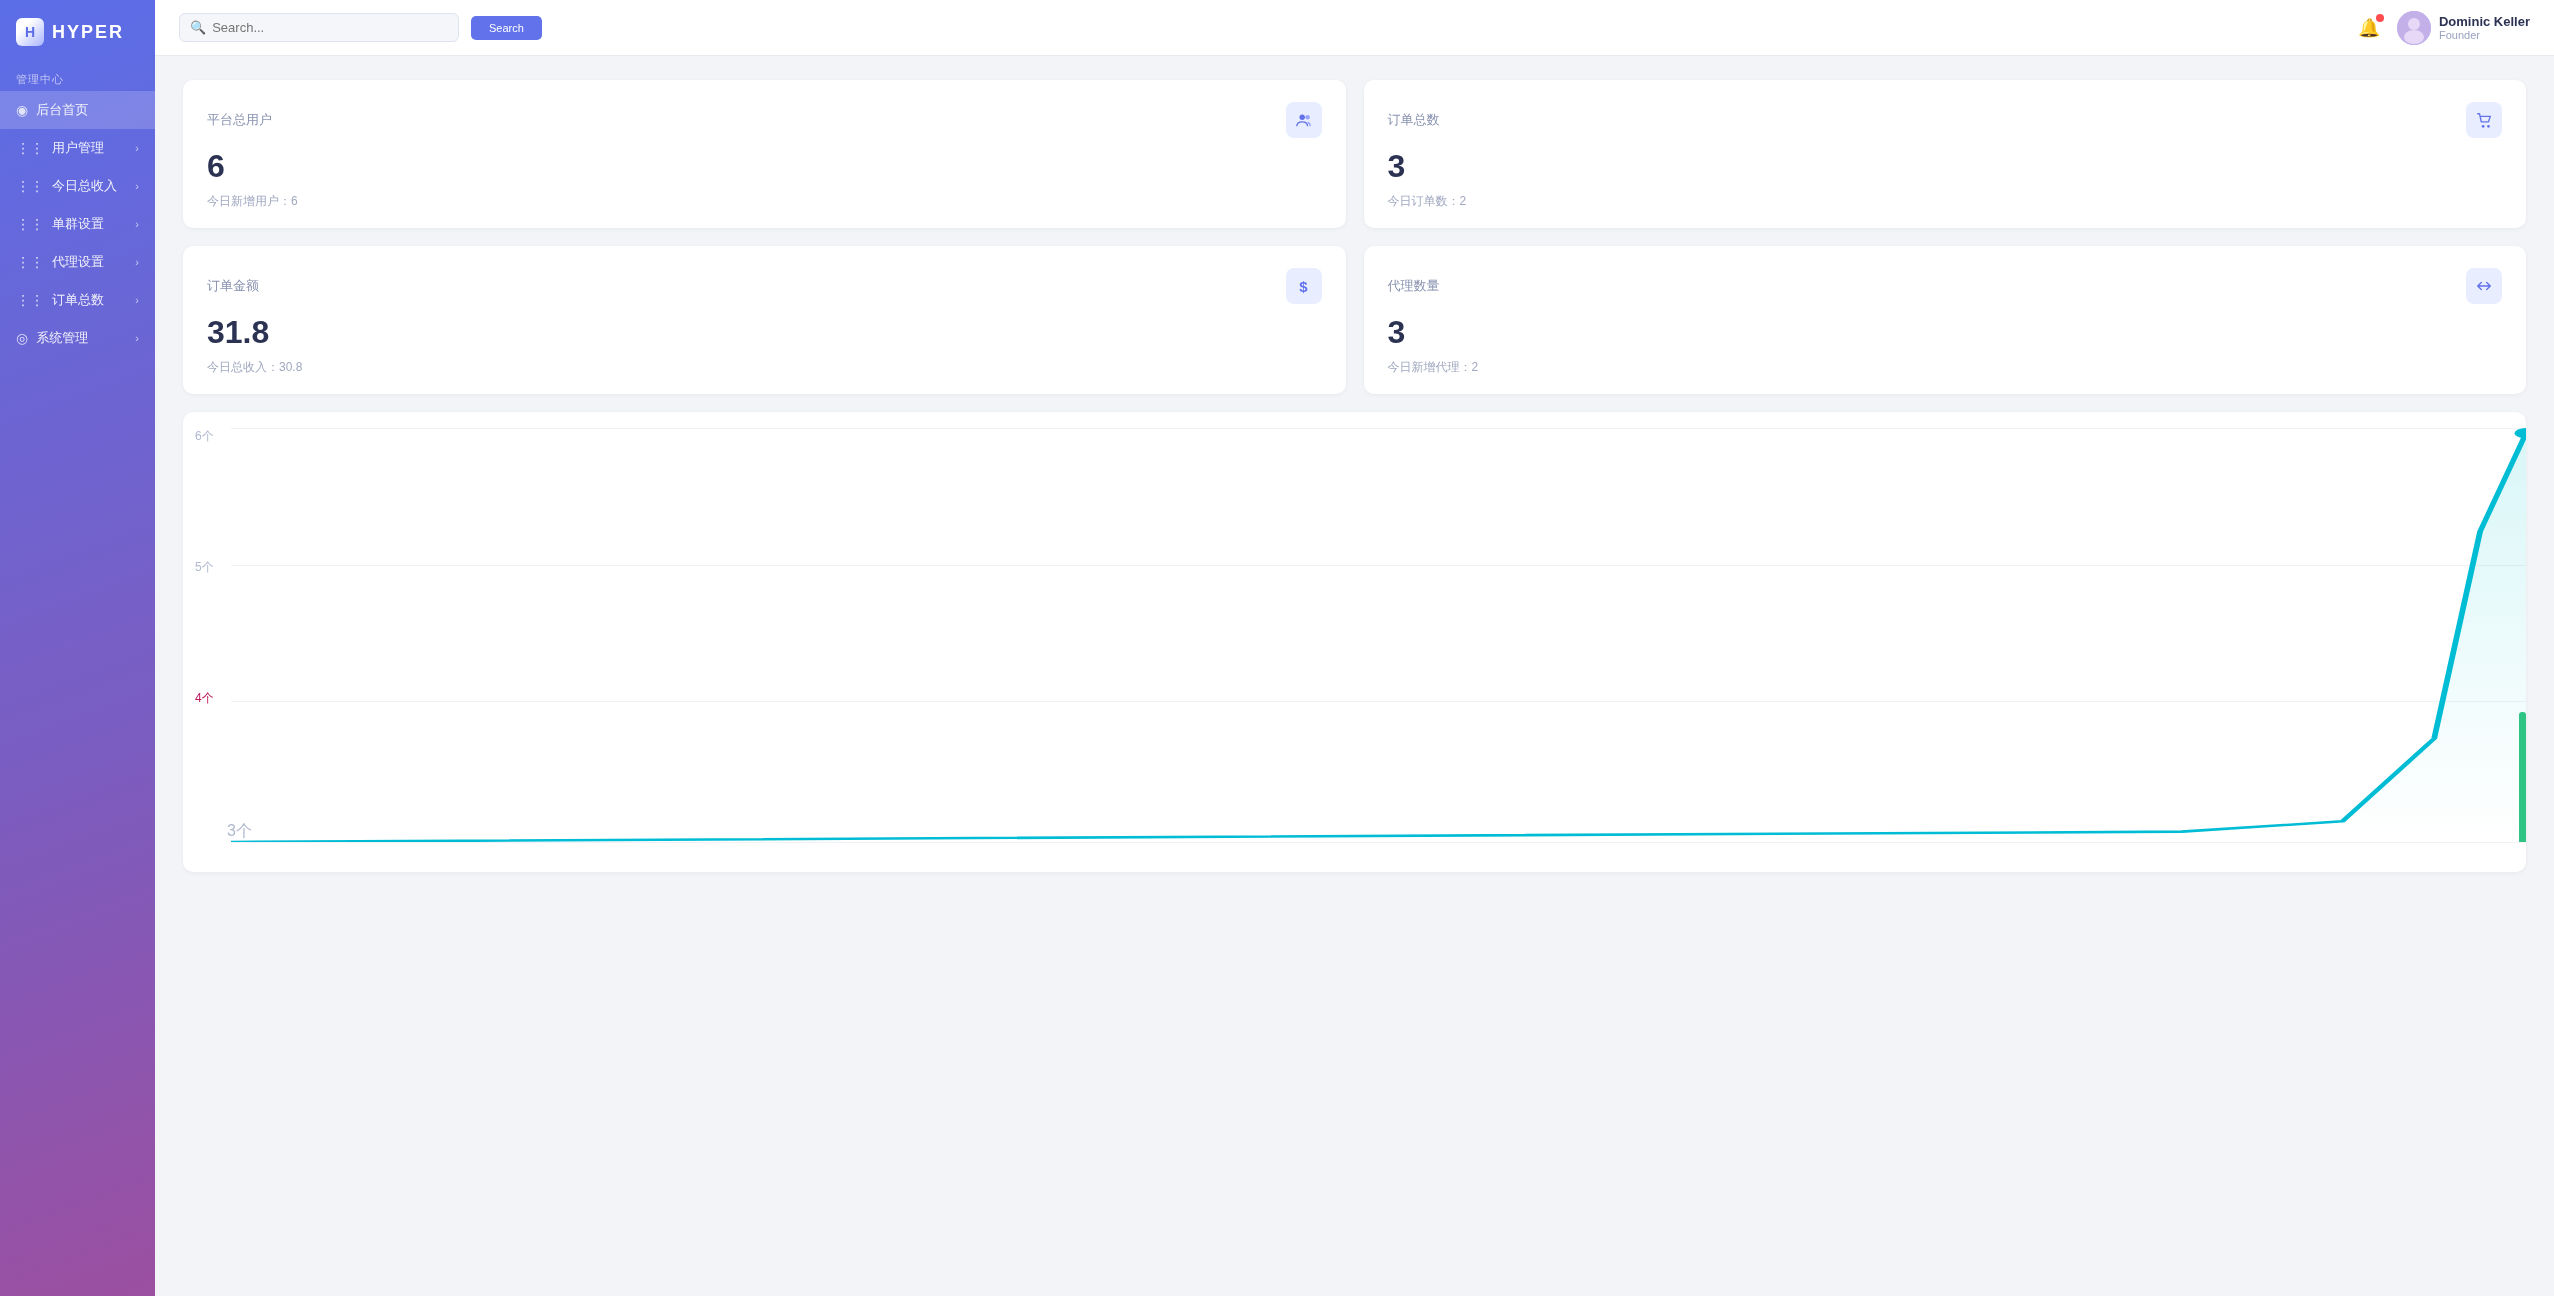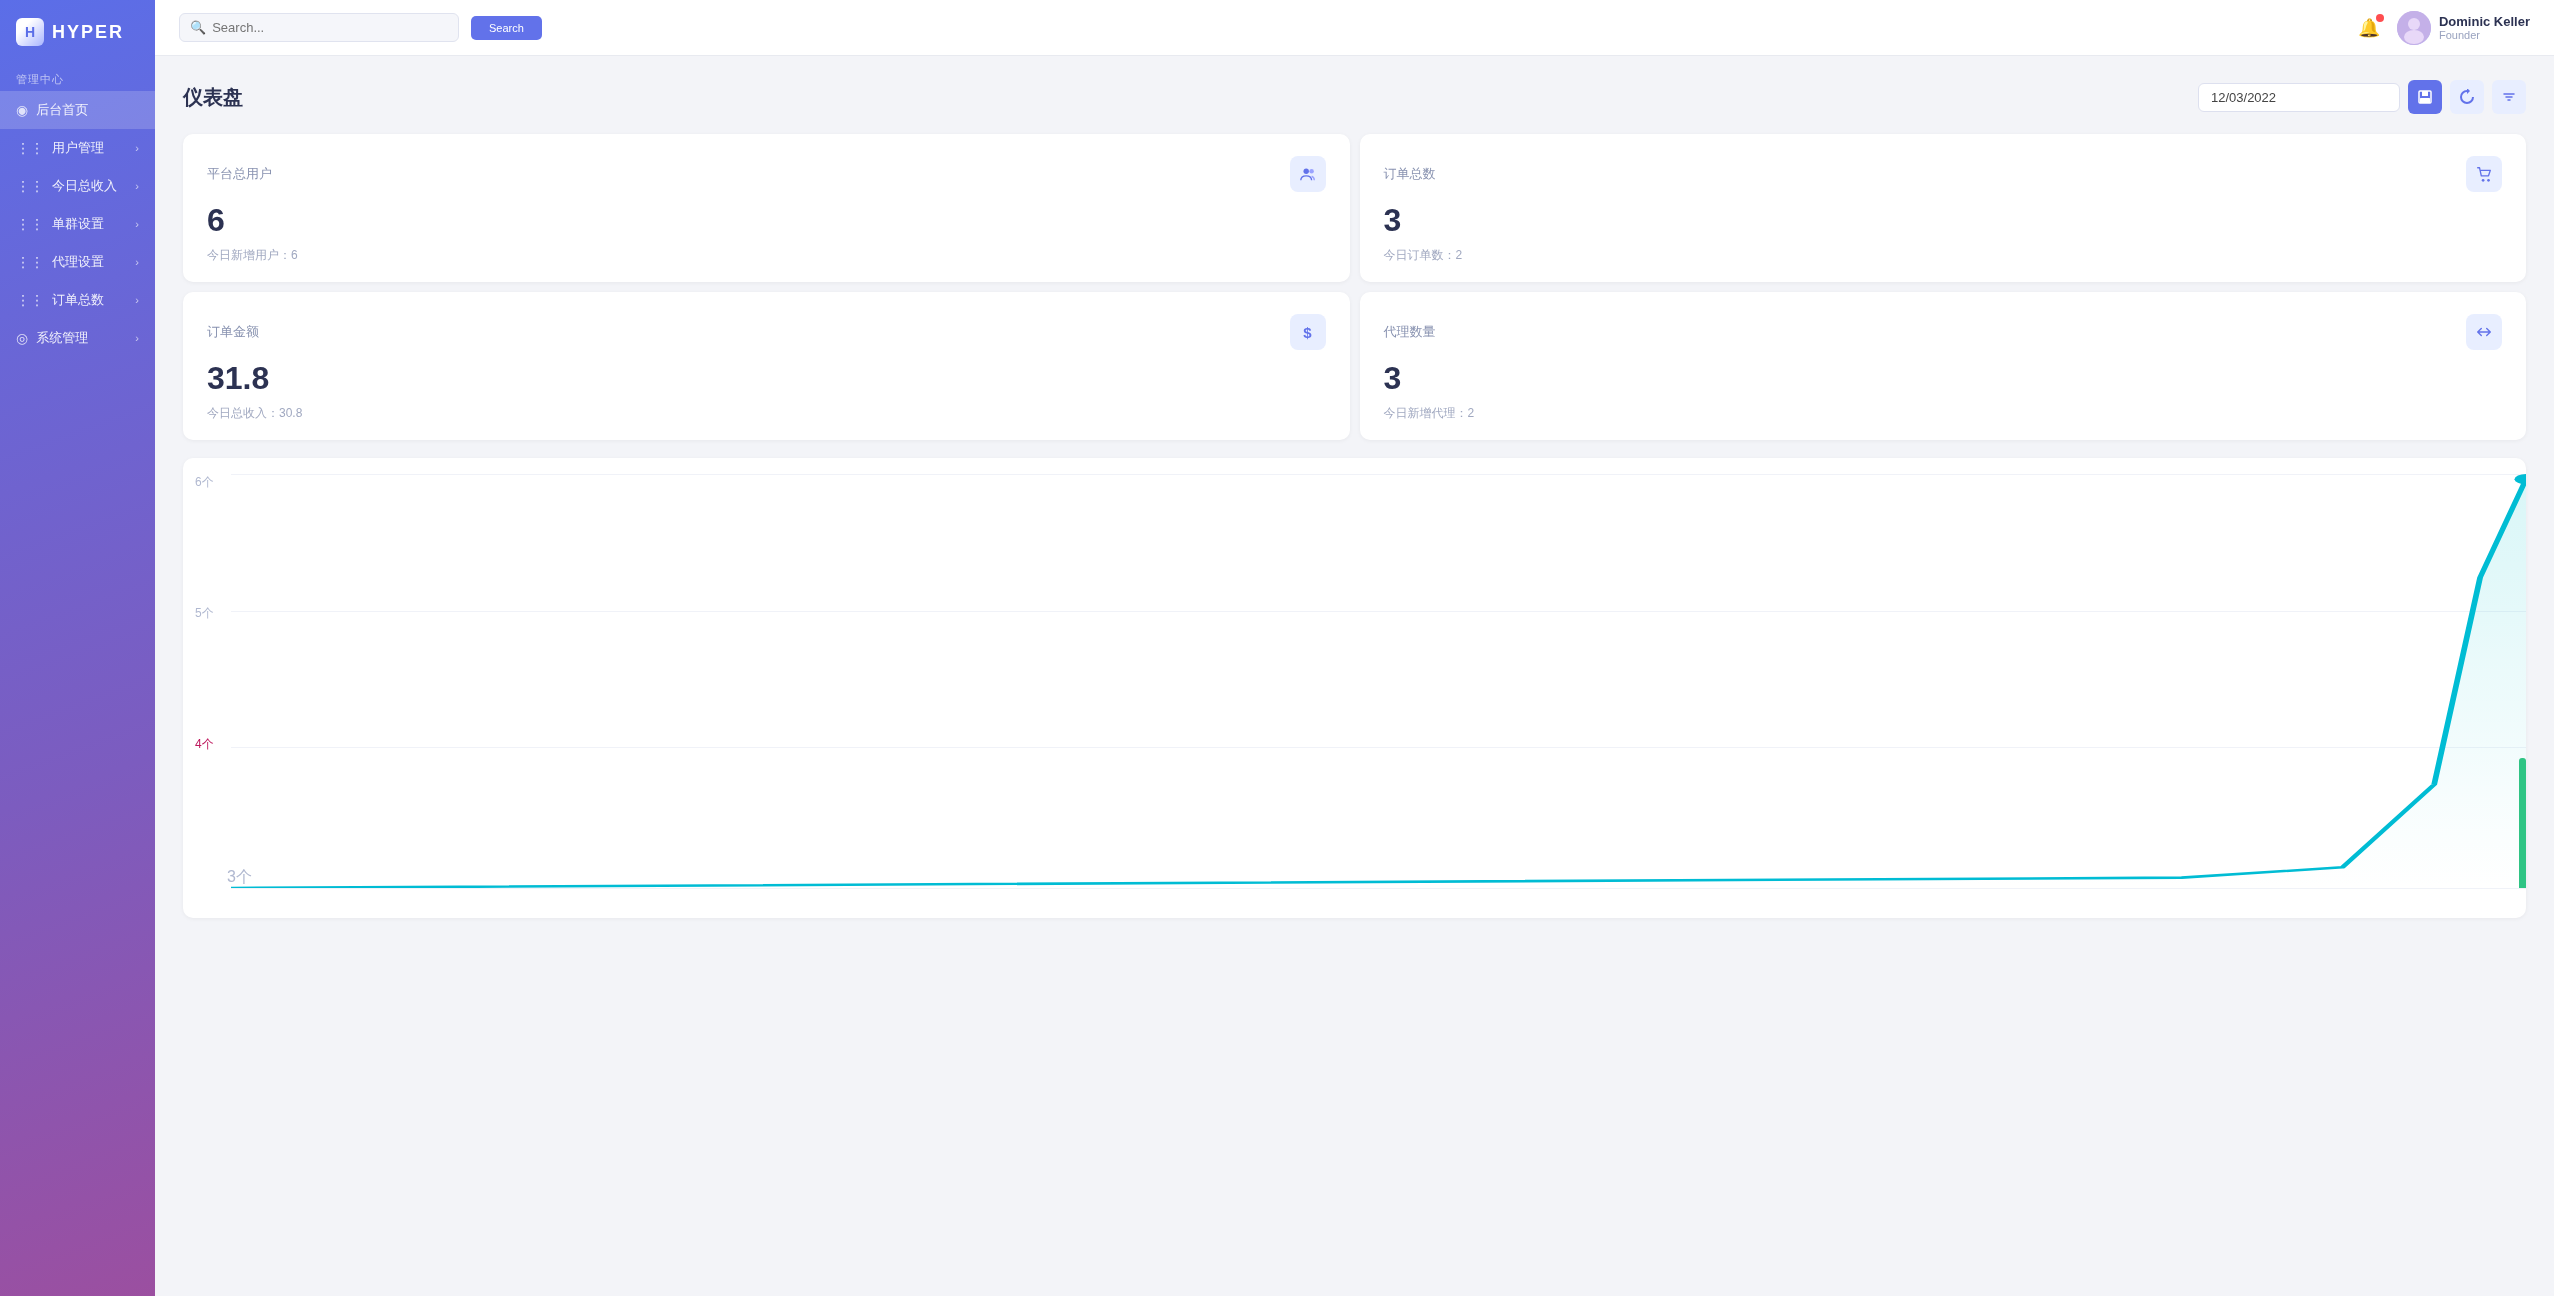--- a/index.html
+++ b/index.html
@@ -176,21 +176,21 @@
       font-size: 15px;
     }
     .action-btn.blue { background: #6272ea; color: #fff; }
     .action-btn.light-blue { background: #e8eeff; color: #6272ea; }
     .action-btn.light-blue2 { background: #e8eeff; color: #6272ea; }
 
     
     .stat-cards {
       display: grid;
       grid-template-columns: 1fr 1fr;
-      gap: 10px;
+      gap: 18px;
       margin-bottom: 18px;
     }
     .stat-card {
       background: #fff;
       border-radius: 10px;
       padding: 22px 24px 18px;
       box-shadow: 0 1px 4px rgba(0,0,0,0.05);
       position: relative;
     }
     .stat-card-header {
@@ -300,43 +300,20 @@
         <div>
           <div class="user-name">Dominic Keller</div>
           <div class="user-role">Founder</div>
         </div>
       </div>
     </div>
   </div>
 
   <div class="page-body">
 
-    <div class="page-header">
-      <h1 class="page-title">仪表盘</h1>
-      <div class="header-actions">
-        <input type="text" class="date-input" value="12/03/2022" style="">
-        <button class="action-btn blue">
-          <svg width="16" height="16" viewBox="0 0 16 16" fill="none" xmlns="http://www.w3.org/2000/svg">
-            <rect x="2" y="2" width="12" height="12" rx="1" stroke="white" stroke-width="1.5" fill="none"></rect>
-            <rect x="5" y="2" width="6" height="5" rx="0.5" fill="white"></rect>
-            <rect x="3" y="9" width="10" height="5" rx="0.5" fill="white"></rect>
-          </svg>
-        </button>
-        <button class="action-btn light-blue">
-          <svg width="16" height="16" viewBox="0 0 16 16" fill="none" xmlns="http://www.w3.org/2000/svg">
-            <path d="M13 8A5 5 0 1 1 8 3v2l3-3-3-3v2A7 7 0 1 0 15 8h-2z" fill="#6272ea"></path>
-          </svg>
-        </button>
-        <button class="action-btn light-blue2">
-          <svg width="14" height="14" viewBox="0 0 14 14" fill="none" xmlns="http://www.w3.org/2000/svg">
-            <path d="M2 4h10M4 7h6M6 10h2" stroke="#6272ea" stroke-width="1.5" stroke-linecap="round"></path>
-          </svg>
-        </button>
-      </div>
-    </div>
 
     <div class="stat-cards">
 
       <div class="stat-card">
         <div class="stat-card-header">
           <span class="stat-card-title">平台总用户</span>
           <div class="stat-card-icon">
             <svg width="18" height="18" viewBox="0 0 20 20" fill="none" xmlns="http://www.w3.org/2000/svg">
               <circle cx="8" cy="7" r="3" fill="#6272ea"></circle>
               <path d="M2 17c0-3.314 2.686-5 6-5s6 1.686 6 5" stroke="#6272ea" stroke-width="1.5" fill="none"></path>

